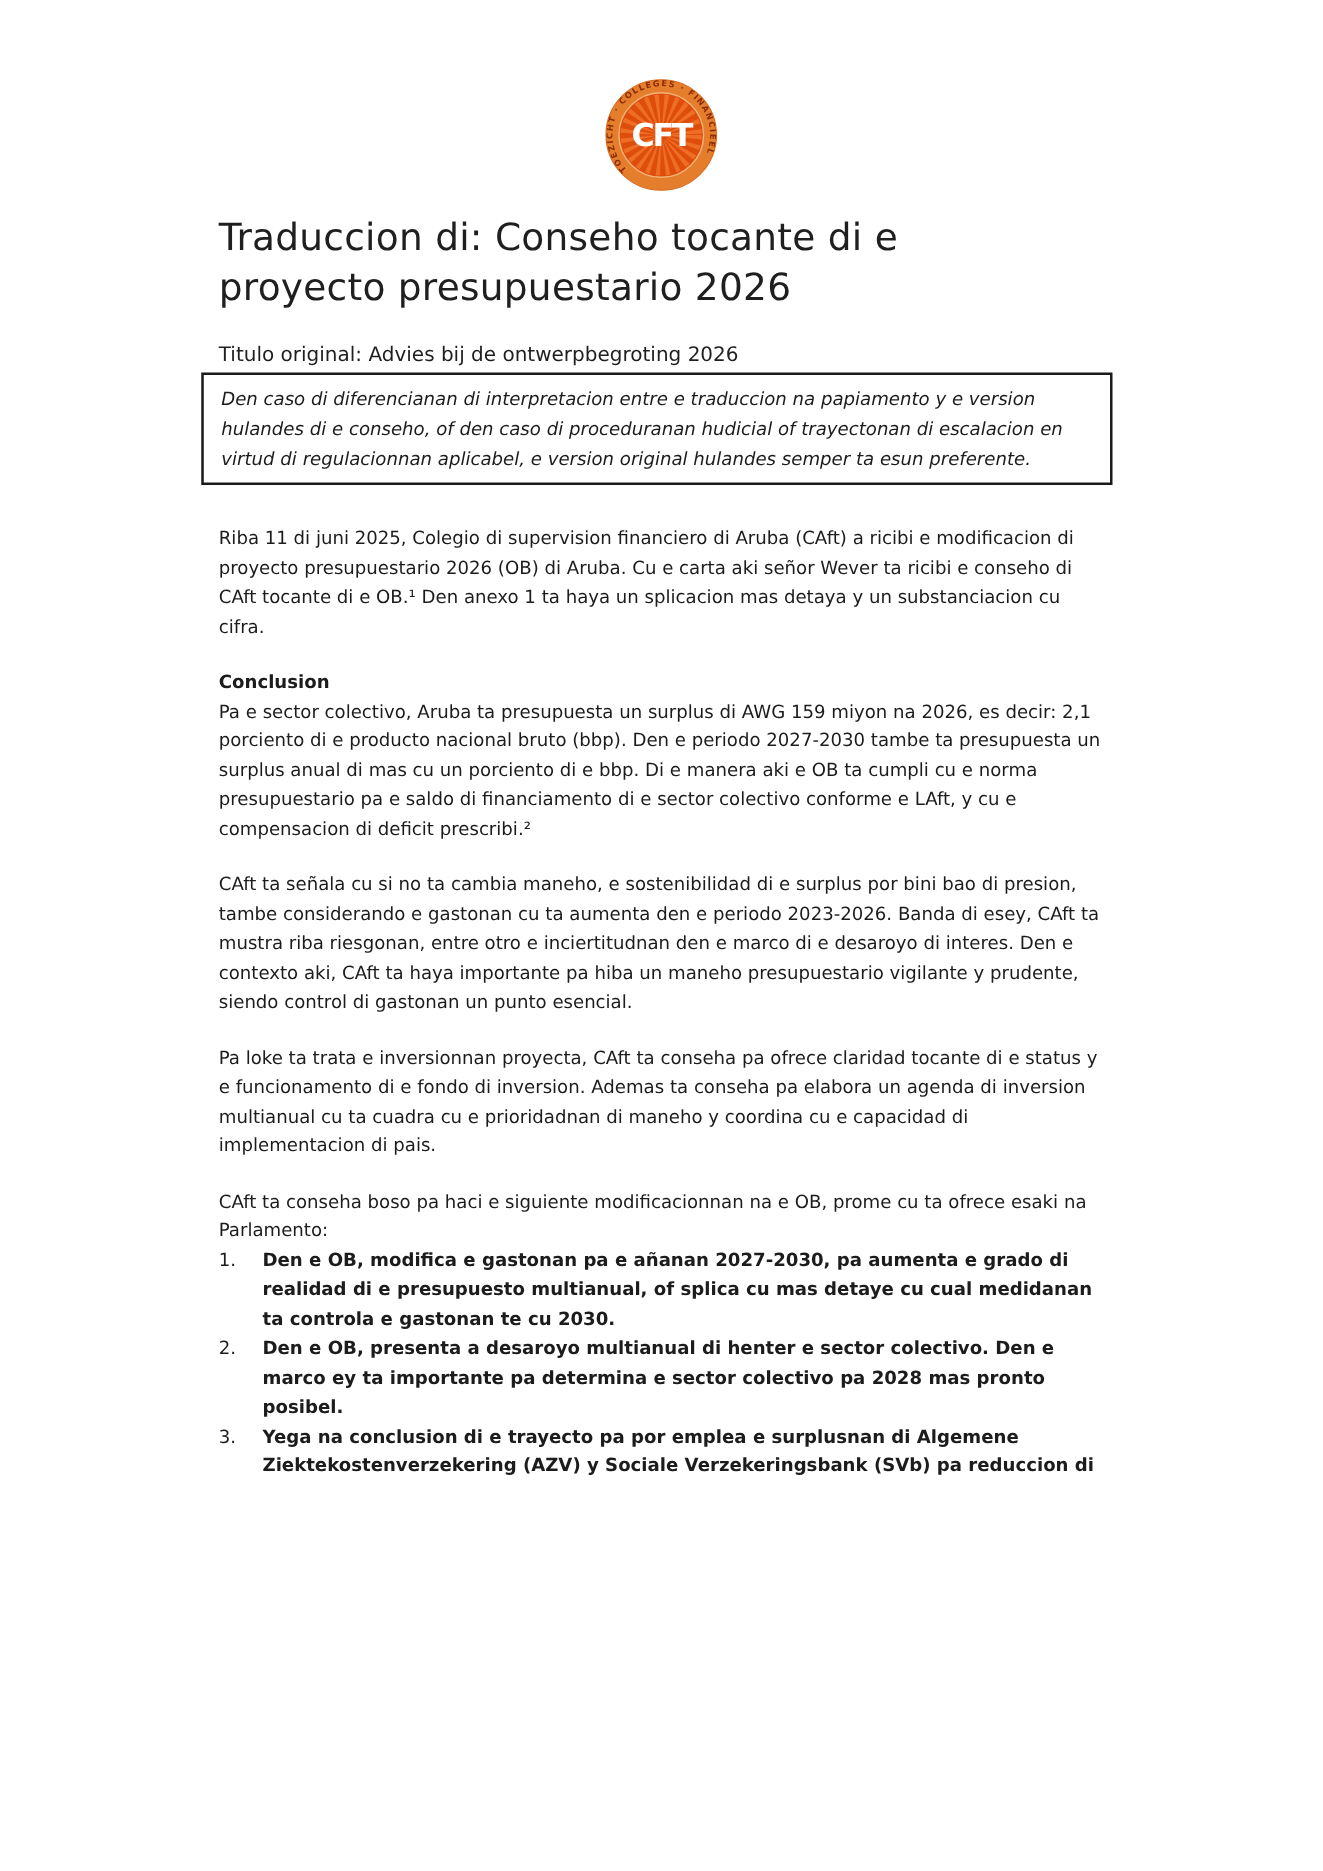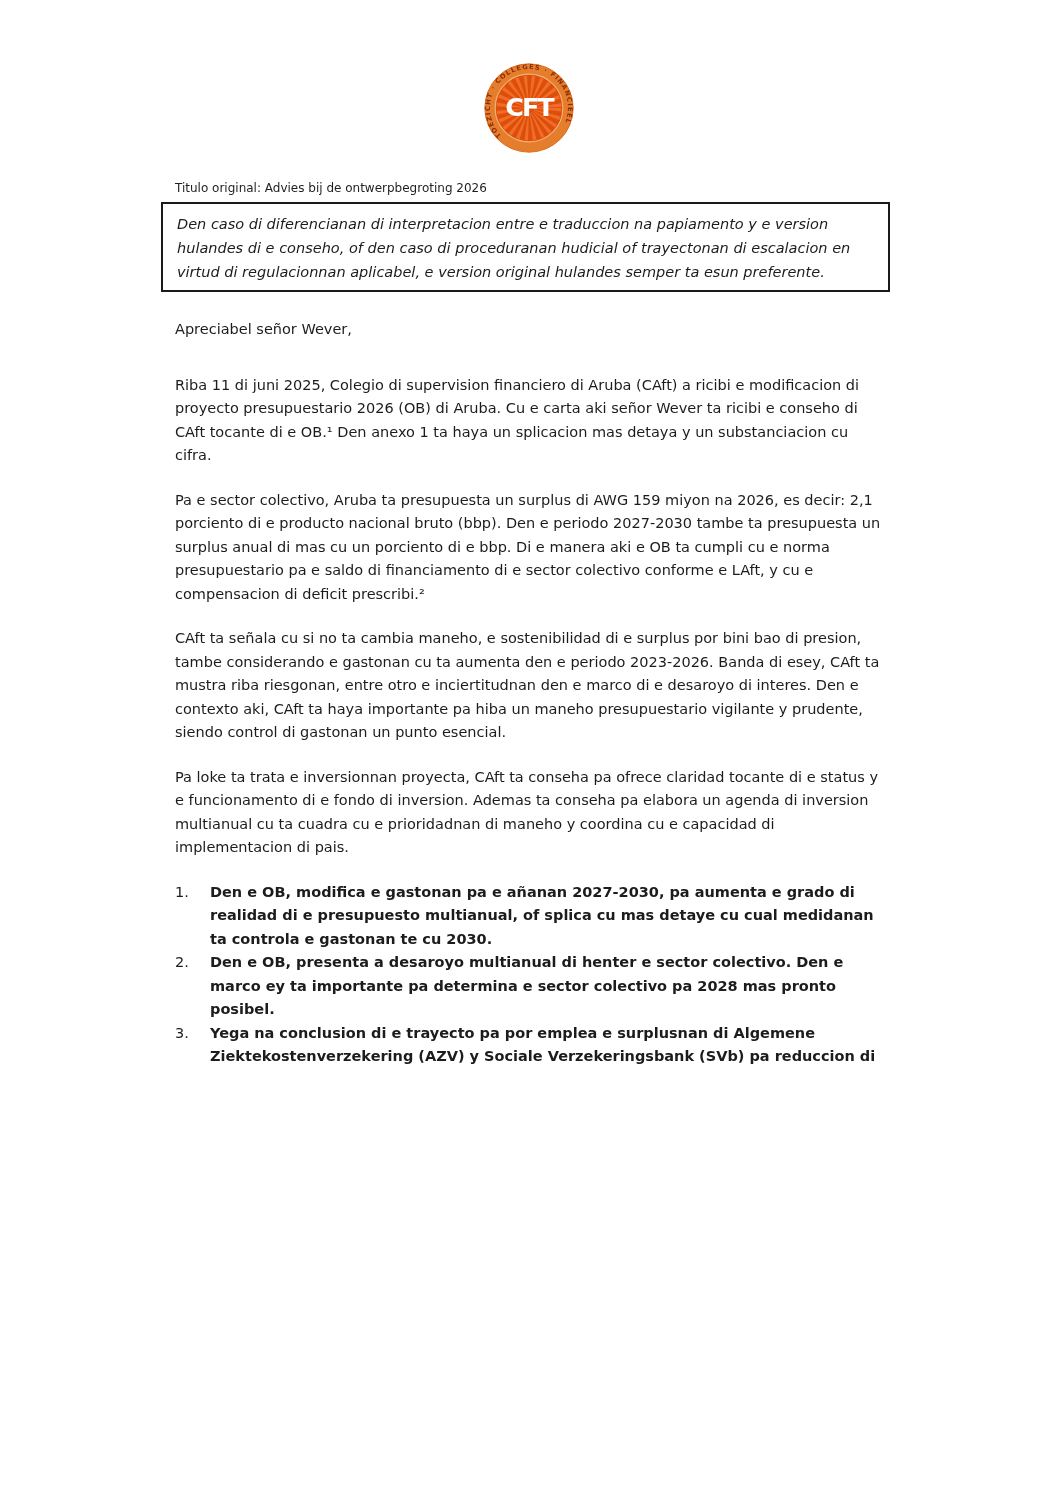--- a/index.html
+++ b/index.html
@@ -28,21 +28,21 @@
     margin: 16px 0 0 0;
     font-size: 30px;
     line-height: 40px;
     font-weight: normal;
     color: #1f1f1f;
     letter-spacing: 0.2px;
   }
   h1.doc-title span { display: block; }
   .subtitle {
     margin-top: 24px;
-    font-size: 12px;
+    font-size: 16px;
     line-height: 18px;
     color: #1f1f1f;
   }
   .disclaimer-box {
     margin-top: 5px;
     margin-left: -14px;
     width: 697px;
     border: 2px solid #1a1a1a;
     padding: 8px 14px 6px 14px;
   }
@@ -97,42 +97,47 @@
       </defs>
       <text font-size="7" font-weight="bold" fill="#8D2B05" letter-spacing="1.2">
         <textPath href="#ringArc">TOEZICHT · COLLEGES · FINANCIEEL</textPath>
       </text>
       <text x="50" y="59" text-anchor="middle" font-size="27" font-weight="bold" fill="#FFFFFF" letter-spacing="-2">CFT</text>
     </svg>
   </div>
 
   <div class="content">
 
+    <h1 class="doc-title">
+      <span>Traduccion di: Conseho tocante di e</span>
+      <span>proyecto presupuestario 2026</span>
+    </h1>
 
     <div class="subtitle">Titulo original: Advies bij de ontwerpbegroting 2026</div>
 
     <div class="disclaimer-box">
       <p>Den caso di diferencianan di interpretacion entre e traduccion na papiamento y e version hulandes di e conseho, of den caso di proceduranan hudicial of trayectonan di escalacion en virtud di regulacionnan aplicabel, e version original hulandes semper ta esun preferente.</p>
     </div>
 
     <div class="body-copy">
 
-      <p class="salutation">Apreciabel señor Wever,</p>
 
       <p class="p-intro">Riba 11 di juni 2025, Colegio di supervision financiero di Aruba (CAft) a ricibi e modificacion di proyecto presupuestario 2026 (OB) di Aruba. Cu e carta aki señor Wever ta ricibi e conseho di CAft tocante di e OB.¹ Den anexo 1 ta haya un splicacion mas detaya y un substanciacion cu cifra.</p>
 
       <div class="gap-block">
+        <div class="run-h">Conclusion</div>
         <p>Pa e sector colectivo, Aruba ta presupuesta un surplus di AWG 159 miyon na 2026, es decir: 2,1 porciento di e producto nacional bruto (bbp). Den e periodo 2027-2030 tambe ta presupuesta un surplus anual di mas cu un porciento di e bbp. Di e manera aki e OB ta cumpli cu e norma presupuestario pa e saldo di financiamento di e sector colectivo conforme e LAft, y cu e compensacion di deficit prescribi.²</p>
       </div>
 
       <p class="gap-block">CAft ta señala cu si no ta cambia maneho, e sostenibilidad di e surplus por bini bao di presion, tambe considerando e gastonan cu ta aumenta den e periodo 2023-2026. Banda di esey, CAft ta mustra riba riesgonan, entre otro e inciertitudnan den e marco di e desaroyo di interes. Den e contexto aki, CAft ta haya importante pa hiba un maneho presupuestario vigilante y prudente, siendo control di gastonan un punto esencial.</p>
 
       <p class="gap-block">Pa loke ta trata e inversionnan proyecta, CAft ta conseha pa ofrece claridad tocante di e status y e funcionamento di e fondo di inversion. Ademas ta conseha pa elabora un agenda di inversion multianual cu ta cuadra cu e prioridadnan di maneho y coordina cu e capacidad di implementacion di pais.</p>
 
       <div class="gap-block">
+        <p>CAft ta conseha boso pa haci e siguiente modificacionnan na e OB, prome cu ta ofrece esaki na Parlamento:</p>
 
         <div class="steps">
           <div class="step">
             <span class="num">1.</span>
             <span class="step-text">Den e OB, modifica e gastonan pa e añanan 2027-2030, pa aumenta e grado di realidad di e presupuesto multianual, of splica cu mas detaye cu cual medidanan ta controla e gastonan te cu 2030.</span>
           </div>
           <div class="step">
             <span class="num">2.</span>
             <span class="step-text">Den e OB, presenta a desaroyo multianual di henter e sector colectivo. Den e marco ey ta importante pa determina e sector colectivo pa 2028 mas pronto posibel.</span>
           </div>

